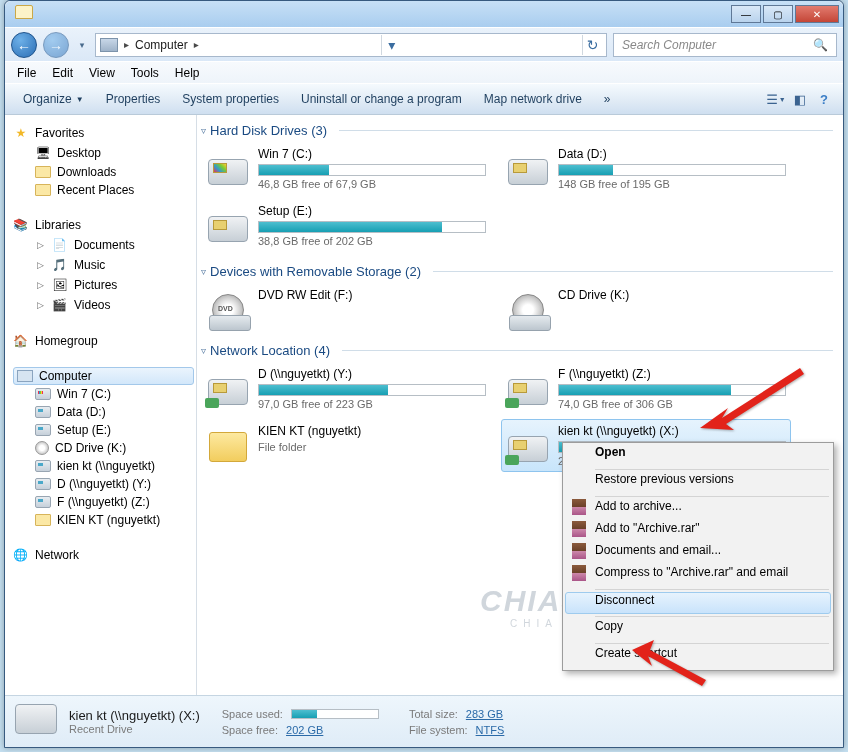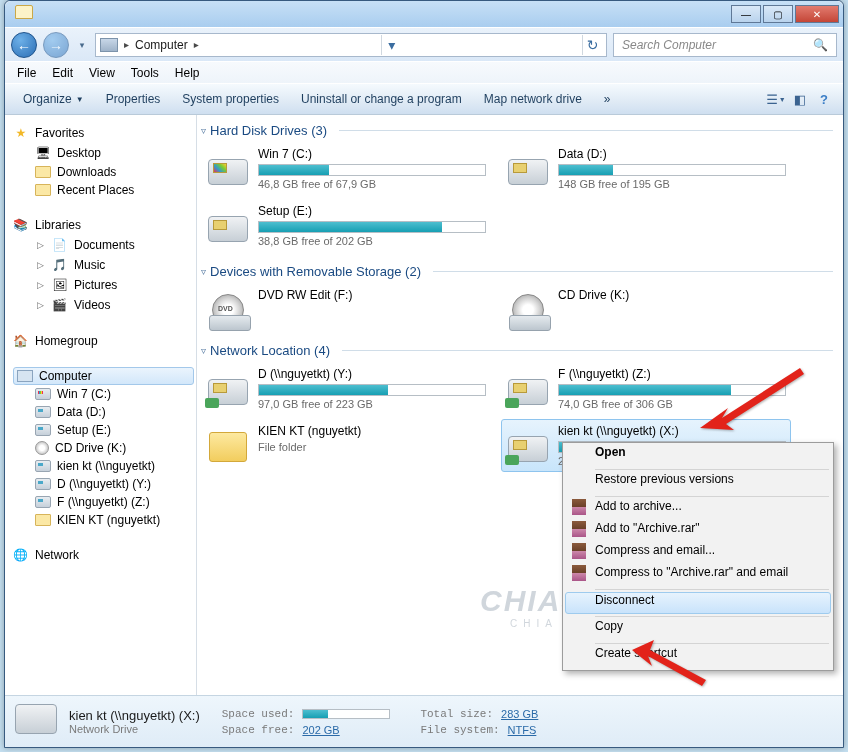--- a/index.html
+++ b/index.html
@@ -75,21 +75,21 @@
 .drive-fill { height: 100%; background: linear-gradient(#4dbecf,#179fb3); }
 .drive-free { font-size: 11px; color: #6a6a6a; }
 .drive-sub { font-size: 11px; color: #6a6a6a; }
 
 .statusbar { height: 52px; background: linear-gradient(#eef6fc,#dfecf7); border-top: 1px solid #c5d5e2; display: flex; align-items: center; padding: 4px 10px; gap: 10px; font-size: 11px; }
 .statusbar .big-icon { width: 44px; height: 36px; }
 .statusbar .big-icon .hdd { width: 42px; height: 30px; background: linear-gradient(#f0f2f4,#c7cfd6); border: 1px solid #97a4b0; border-radius: 4px; }
 .sb-title { font-size: 13px; color: #1a1a1a; }
 .sb-sub { color: #7a7a7a; }
 .sb-col { display: flex; gap: 8px; align-items: center; }
-.sb-lbl { color: #7a7a7a; font-family: Liberation Mono, monospace; }
+.sb-lbl { color: #7a7a7a; }
 .sb-val { color: #2a6aa8; text-decoration: underline; }
 .sb-bar { width: 88px; height: 10px; background: #fff; border: 1px solid #b6bec5; }
 .sb-fill { height: 100%; background: linear-gradient(#4dbecf,#179fb3); }
 
 .context-menu { position: absolute; left: 562px; top: 442px; width: 272px; background: #f2f2f2; border: 1px solid #9c9c9c; box-shadow: 3px 3px 6px rgba(0,0,0,.3); font-size: 12px; padding: 2px; z-index: 50; }
 .cm-item { display: flex; gap: 6px; height: 22px; padding: 0 8px 0 4px; cursor: pointer; }
 .cm-item.bold { font-weight: bold; }
 .cm-item.hover { background: linear-gradient(#e7f3fd,#c9e3fb); border: 1px solid #9ecbee; border-radius: 3px; height: 22px; padding: 0 7px 0 3px; }
 .cm-icon { width: 20px; height: 16px; display: flex; align-items: center; justify-content: center; }
 .cm-sep { height: 1px; background: #d4d4d4; margin: 2px 2px 2px 30px; }
@@ -386,21 +386,21 @@
 
     </div>
   </div>
 
   <div class="statusbar">
     <div class="big-icon">
         <div class="hdd"></div>
       </div>
     <div>
       <div class="sb-title">kien kt (\\nguyetkt) (X:)</div>
-      <div class="sb-sub">Network Drive</div>
+      <div class="sb-sub">Recent Drive</div>
     </div>
     <div style="margin-left:12px">
       <div class="sb-col">
           <span class="sb-lbl">Space used:</span>
           <span class="sb-bar">
             <span class="sb-fill" style="width:29%;display:block"></span>
           </span>
         </div>
       <div class="sb-col" style="margin-top:4px">
           <span class="sb-lbl">Space free:</span>
@@ -441,21 +441,21 @@
   <div class="cm-item">
       <span class="cm-icon">
         <span class="cm-rar"></span>
       </span>
       <span>Add to "Archive.rar"</span>
     </div>
   <div class="cm-item">
       <span class="cm-icon">
         <span class="cm-rar"></span>
       </span>
-      <span>Compress and email...</span>
+      <span>Documents and email...</span>
     </div>
   <div class="cm-item">
       <span class="cm-icon">
         <span class="cm-rar"></span>
       </span>
       <span>Compress to "Archive.rar" and email</span>
     </div>
   <div class="cm-sep"></div>
   <div class="cm-item hover">
       <span class="cm-icon"></span>

